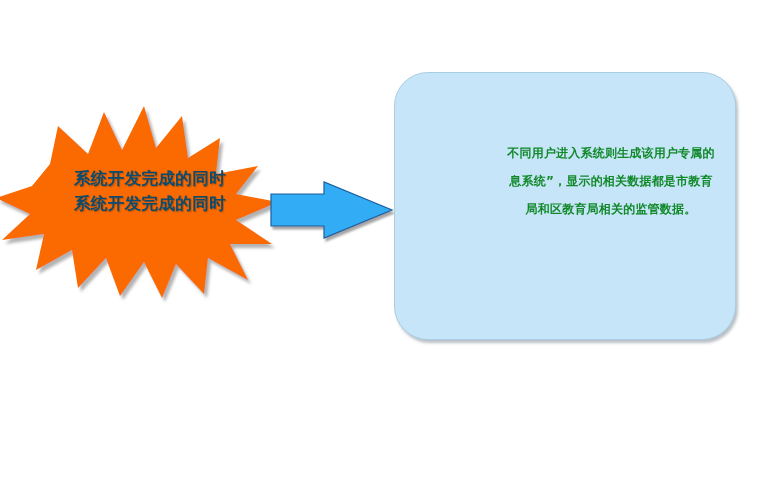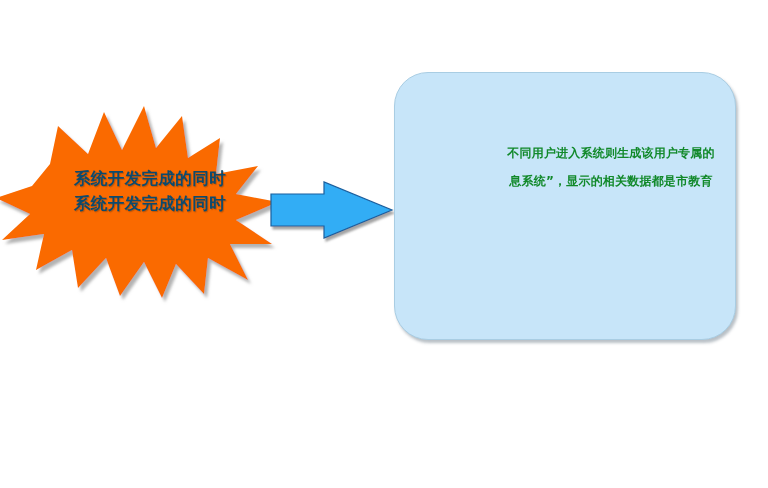--- a/index.html
+++ b/index.html
@@ -126,16 +126,17 @@
         </filter>
       </defs>
       <polygon filter="url(#arrow-shadow)" fill="#33adf5" stroke="#1a5f9e" stroke-width="1.2" points="3,16 56,16 56,4 124,32 56,60 56,48 3,48"></polygon>
     </svg>
   </div>
 
   <div id="info-panel">
     <div id="info-panel-text">
       <div>不同用户进入系统则生成该用户专属的</div>
       <div>息系统”，显示的相关数据都是市教育</div>
+      <div>局和区教育局相关的监管数据。</div>
     </div>
   </div>
 
 </div>
 
 </body></html>

